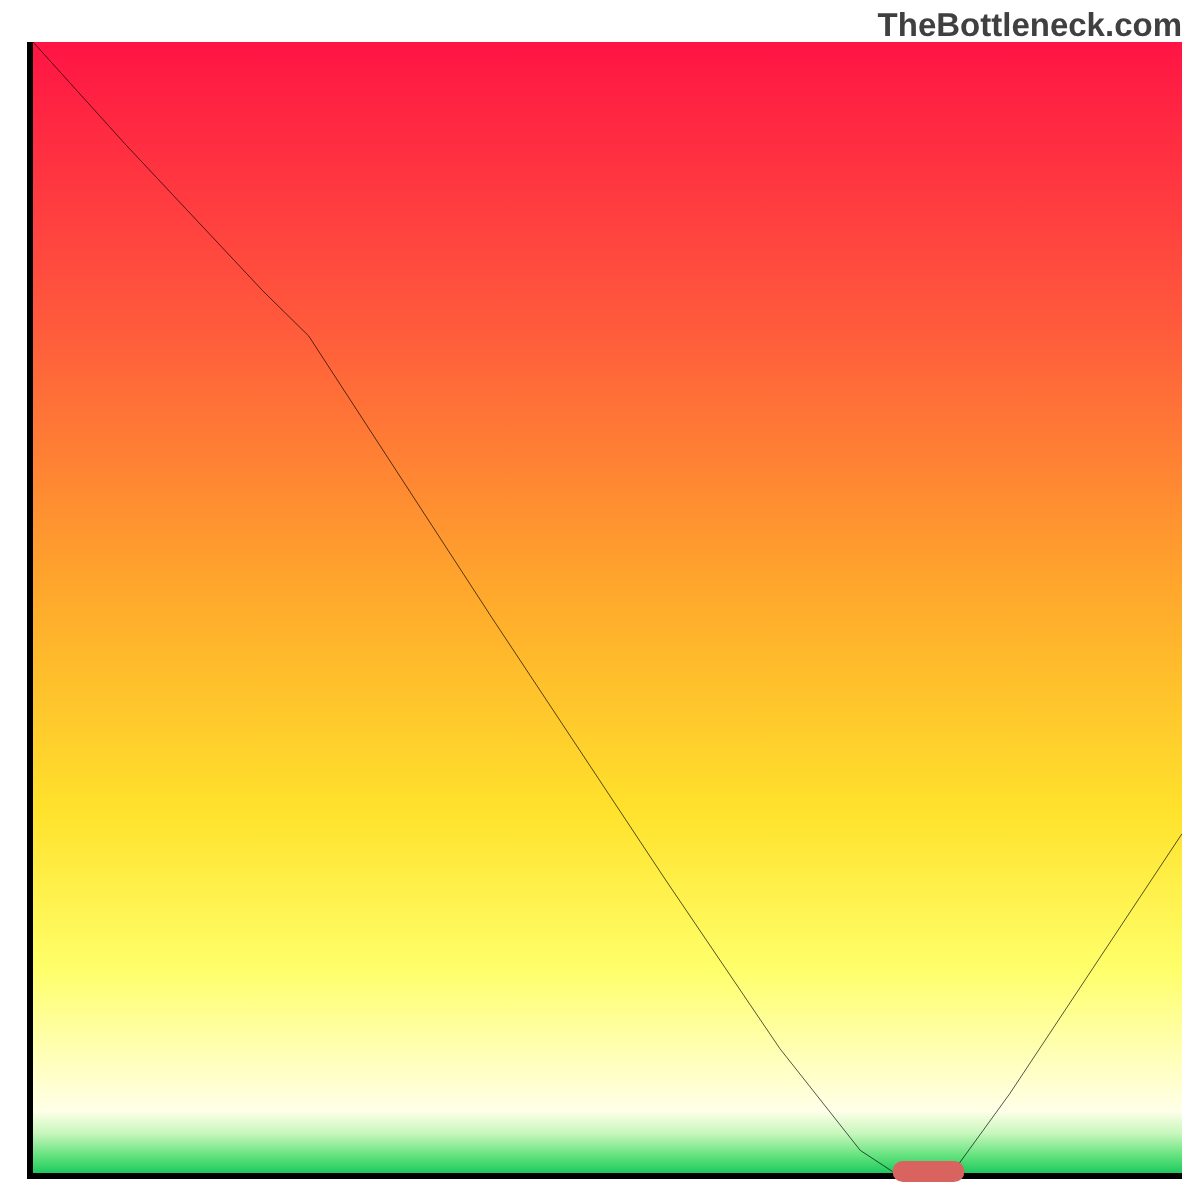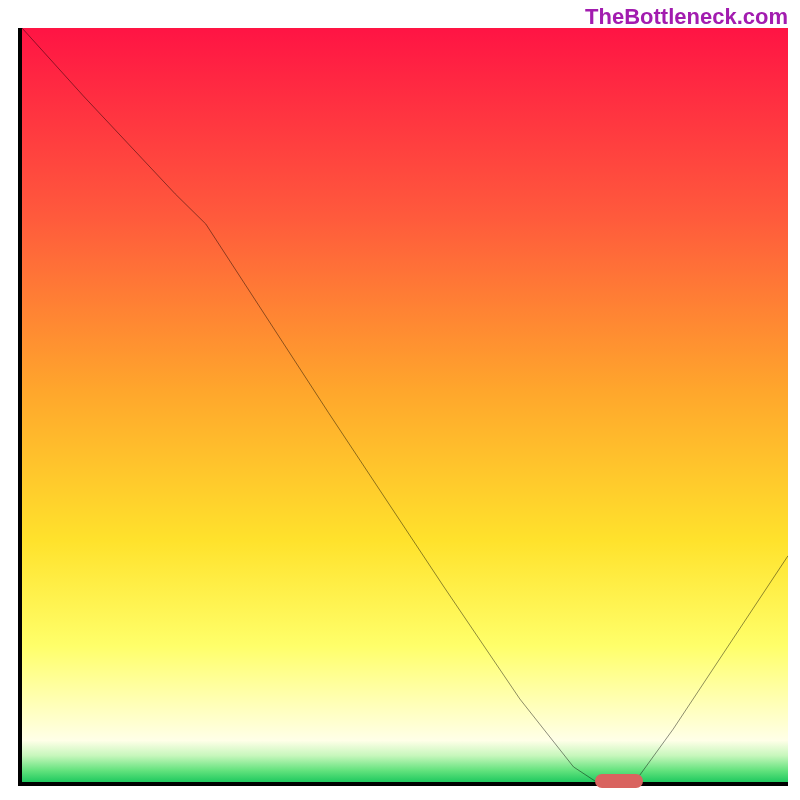--- a/index.html
+++ b/index.html
@@ -9,21 +9,21 @@
     background: #ffffff;
     position: relative;
     font-family: Arial, sans-serif;
   }
   .watermark {
     position: absolute;
     top: 4px;
     right: 12px;
     font-size: 22px;
     font-weight: bold;
-    color: #a21caf;
+    color: #404040;
     z-index: 10;
   }
   .plot {
     position: absolute;
     left: 18px;
     top: 28px;
     width: 770px;
     height: 758px;
     border-left: 4px solid #000;
     border-bottom: 4px solid #000;

